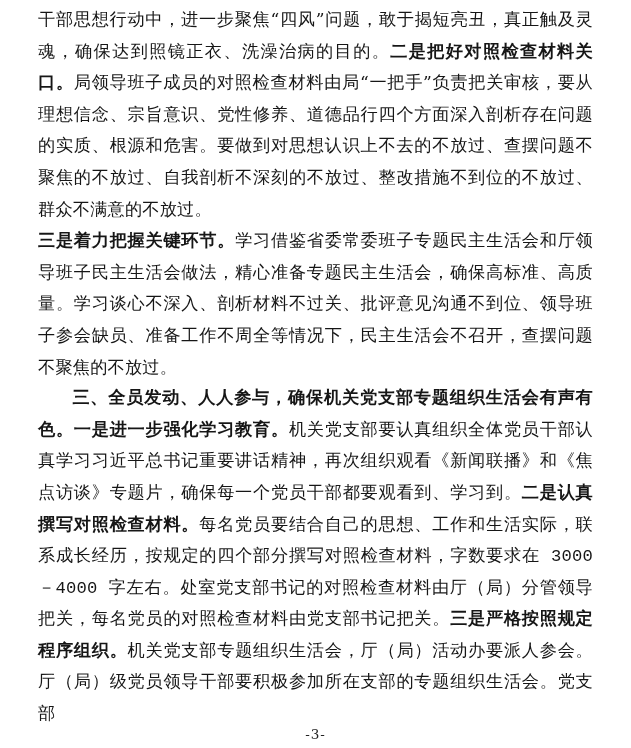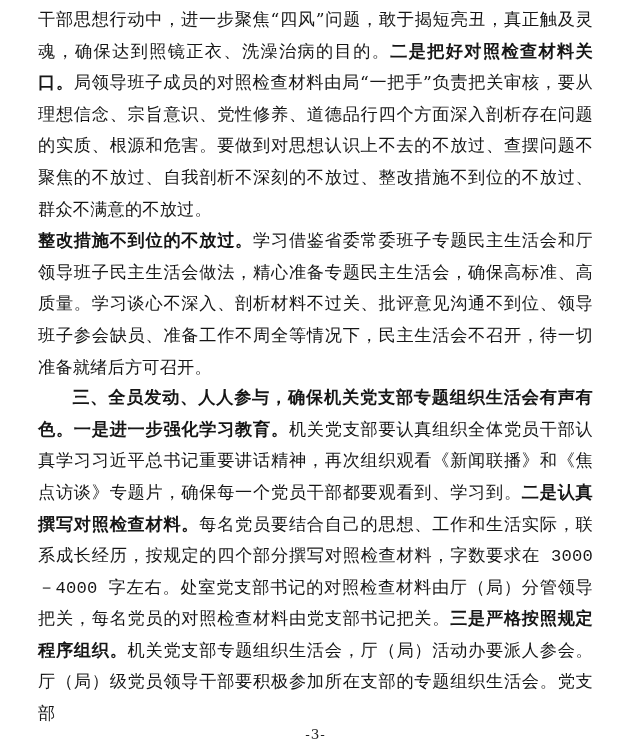--- a/index.html
+++ b/index.html
@@ -57,21 +57,21 @@
 <body>
 
 <div class="page">
   <div class="doc-body">
 
     <p class="para">
       <span>干部思想行动中，进一步聚焦“四风”问题，敢于揭短亮丑，真正触及灵魂，确保达到照镜正衣、洗澡治病的目的。</span><span class="b">二是把好对照检查材料关口。</span><span>局领导班子成员的对照检查材料由局“一把手”负责把关审核，要从理想信念、宗旨意识、党性修养、道德品行四个方面深入剖析存在问题的实质、根源和危害。要做到对思想认识上不去的不放过、查摆问题不聚焦的不放过、自我剖析不深刻的不放过、整改措施不到位的不放过、群众不满意的不放过。</span>
     </p>
 
     <p class="para">
-      <span class="b">整改措施不到位的不放过。</span><span>学习借鉴省委常委班子专题民主生活会和厅领导班子民主生活会做法，精心准备专题民主生活会，确保高标准、高质量。学习谈心不深入、剖析材料不过关、批评意见沟通不到位、领导班子参会缺员、准备工作不周全等情况下，民主生活会不召开，待一切准备就绪后方可召开。</span>
+      <span class="b">三是着力把握关键环节。</span><span>学习借鉴省委常委班子专题民主生活会和厅领导班子民主生活会做法，精心准备专题民主生活会，确保高标准、高质量。学习谈心不深入、剖析材料不过关、批评意见沟通不到位、领导班子参会缺员、准备工作不周全等情况下，民主生活会不召开，查摆问题不聚焦的不放过。</span>
     </p>
 
     <p class="para indent2">
       <span class="b">三、全员发动、人人参与，确保机关党支部专题组织生活会有声有色。</span><span class="b">一是进一步强化学习教育。</span><span>机关党支部要认真组织全体党员干部认真学习习近平总书记重要讲话精神，再次组织观看《新闻联播》和《焦点访谈》专题片，确保每一个党员干部都要观看到、学习到。</span><span class="b">二是认真撰写对照检查材料。</span><span>每名党员要结合自己的思想、工作和生活实际，联系成长经历，按规定的四个部分撰写对照检查材料，字数要求在 3000－4000 字左右。处室党支部书记的对照检查材料由厅（局）分管领导把关，每名党员的对照检查材料由党支部书记把关。</span><span class="b">三是严格按照规定程序组织。</span><span>机关党支部专题组织生活会，厅（局）活动办要派人参会。厅（局）级党员领导干部要积极参加所在支部的专题组织生活会。党支部</span>
     </p>
 
   </div>
 
   <div class="footer">-3-</div>
 </div>

